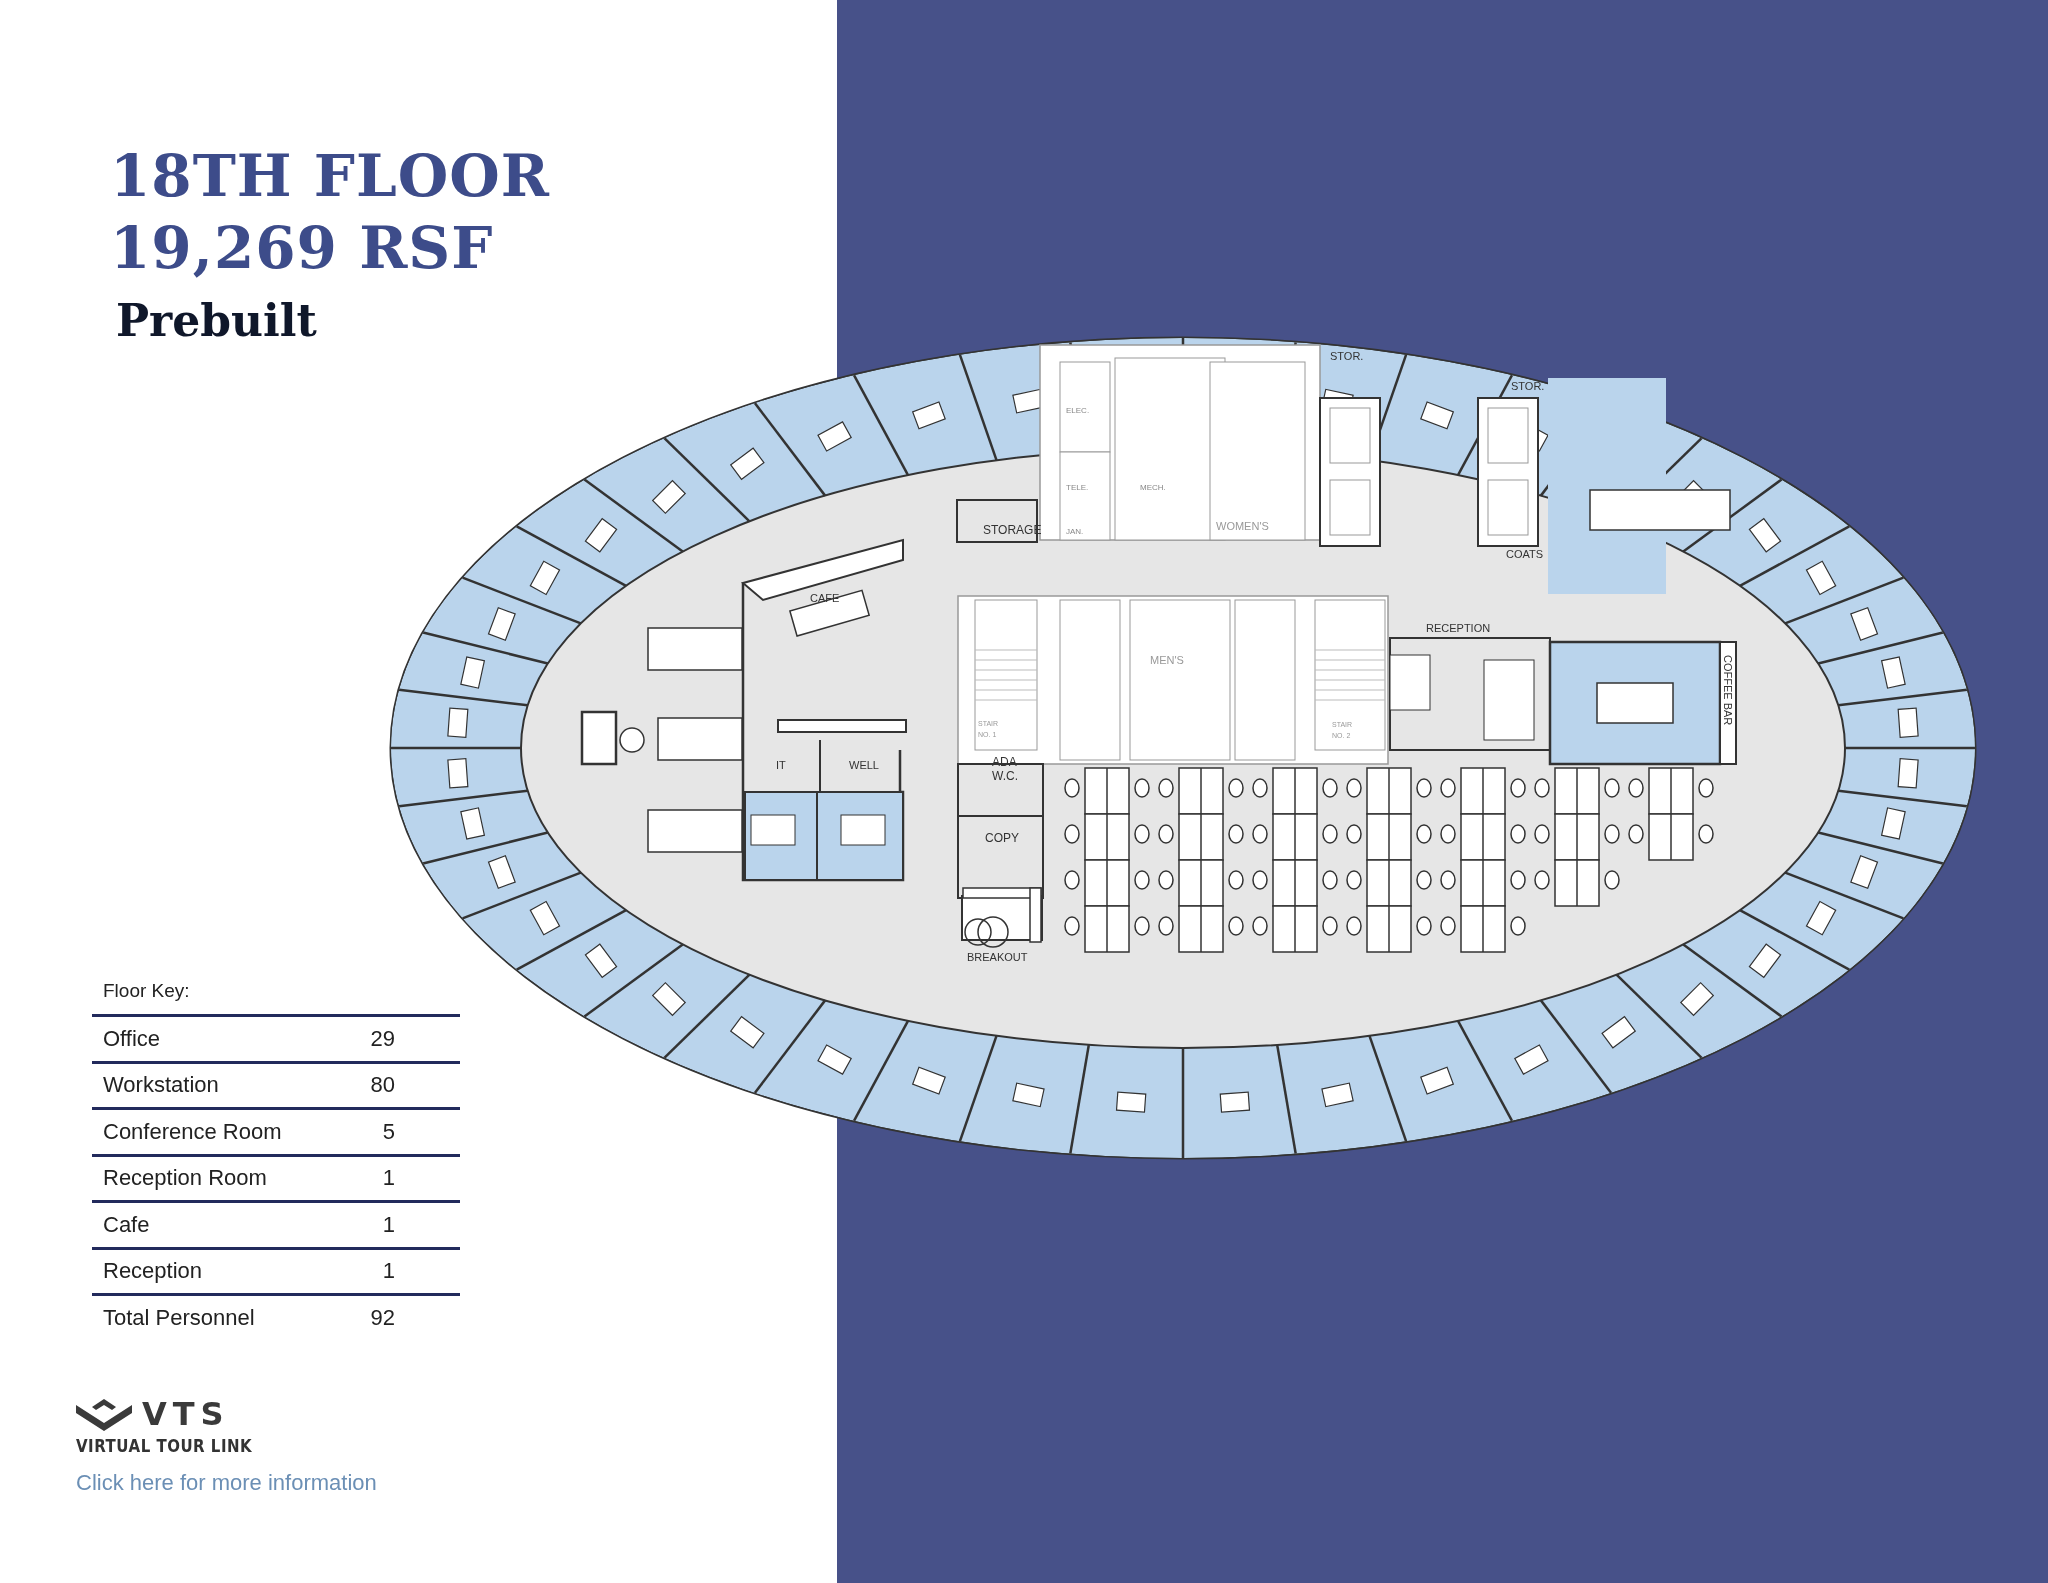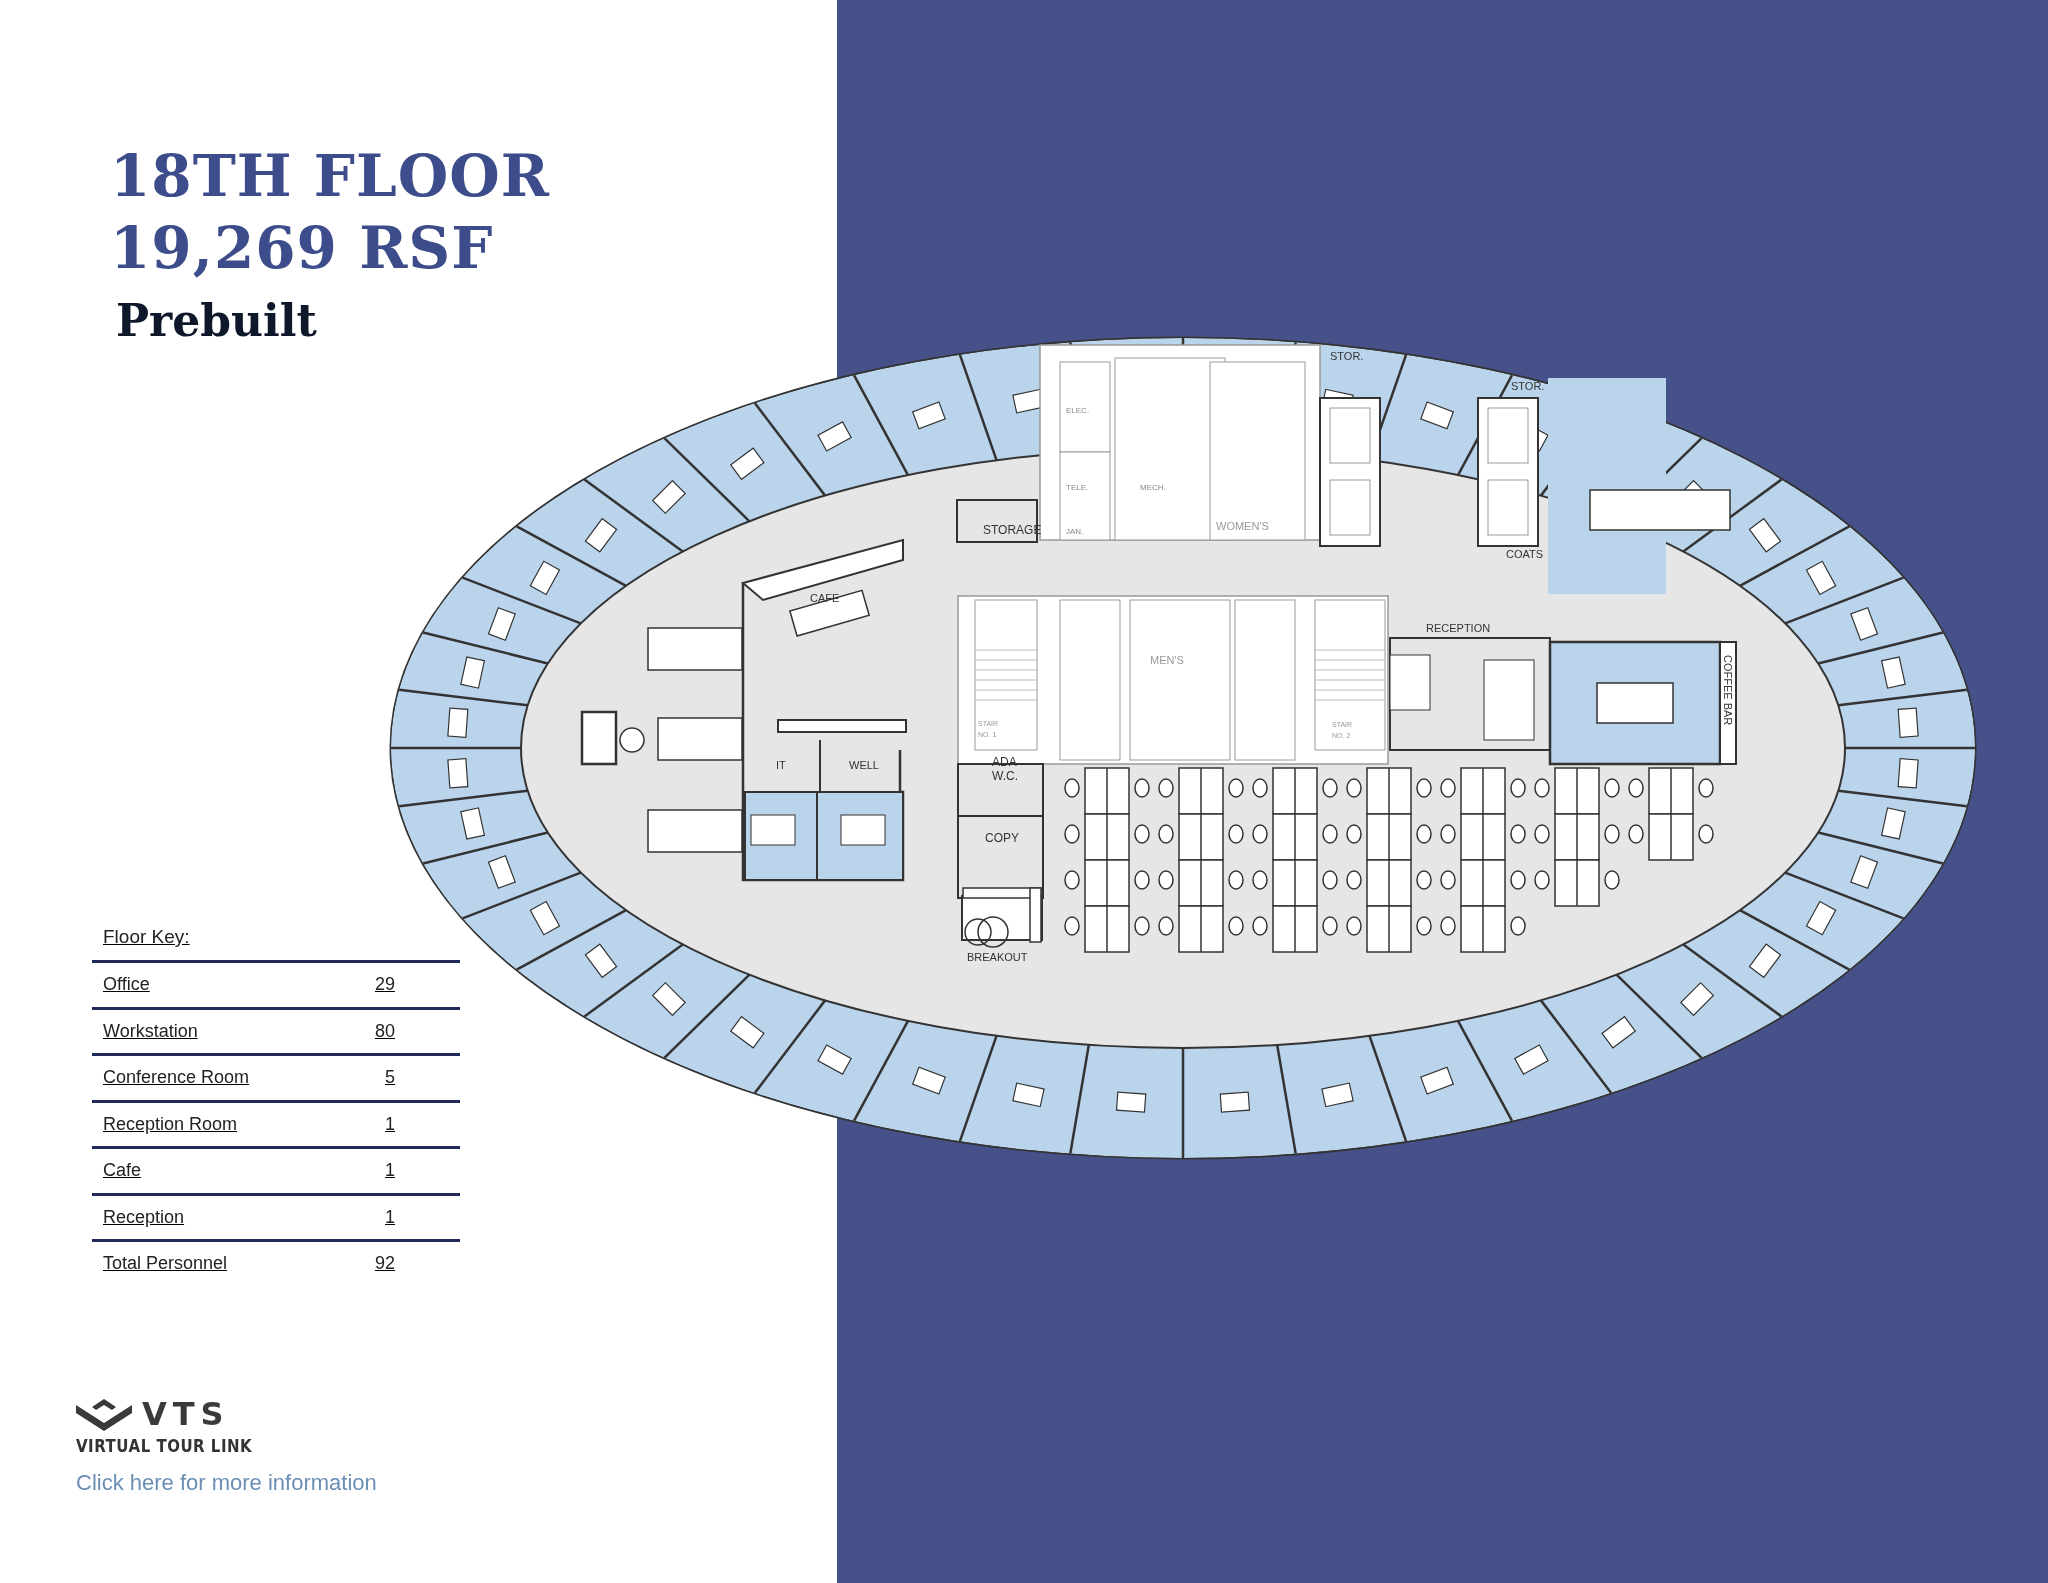--- a/index.html
+++ b/index.html
@@ -16,26 +16,26 @@
   .title-line {
     font-family: "DejaVu Serif", serif; color: #3d4c8a;
     font-size: 58px; font-weight: bold; line-height: 72px; letter-spacing: 1px; margin-left: 18px;
   }
   .subtitle {
     font-family: "DejaVu Serif", serif; color: #0f172a;
     font-size: 44px; font-weight: bold; line-height: 70px; margin-top: 2px; margin-left: 24px;
   }
   .plan-svg { position: absolute; left: 0; top: 0; width: 2048px; height: 1583px; }
   .plan-label { font-family: "Liberation Sans", sans-serif; fill: #333; }
-  .floor-key { position: absolute; left: 92px; top: 922px; width: 368px; text-decoration: underline; }
+  .floor-key { position: absolute; left: 92px; top: 976px; width: 368px; }
   .fk-title { font-size: 19px; color: #222; padding-left: 11px; height: 38px; line-height: 30px; }
   .fk-row {
     display: flex; justify-content: space-between; align-items: center;
     border-top: 3px solid #222a5c; height: 43.5px;
-    font-size: 18px; color: #222;
+    font-size: 22px; color: #222;
   }
   .fk-row .lbl { padding-left: 11px; }
   .fk-row .val { width: 60px; text-align: right; margin-right: 65px; }
   .vts { position: absolute; left: 76px; top: 1394px; }
   .vts-logo-row { display: flex; align-items: center; height: 40px; }
   .vts-word { font-family: "DejaVu Sans", sans-serif; font-weight: bold; font-size: 32px; color: #3a3a3a; letter-spacing: 6px; margin-left: 10px; }
   .vts-sub { font-family: "DejaVu Sans", sans-serif; font-weight: bold; font-size: 15px; color: #333; letter-spacing: 0.5px; margin-top: 2px; transform: scaleY(1.15); transform-origin: left top; }
   .vts-link {
     display: block; margin-top: 16px; font-size: 22px; color: #6b8fb5;
     cursor: pointer;

